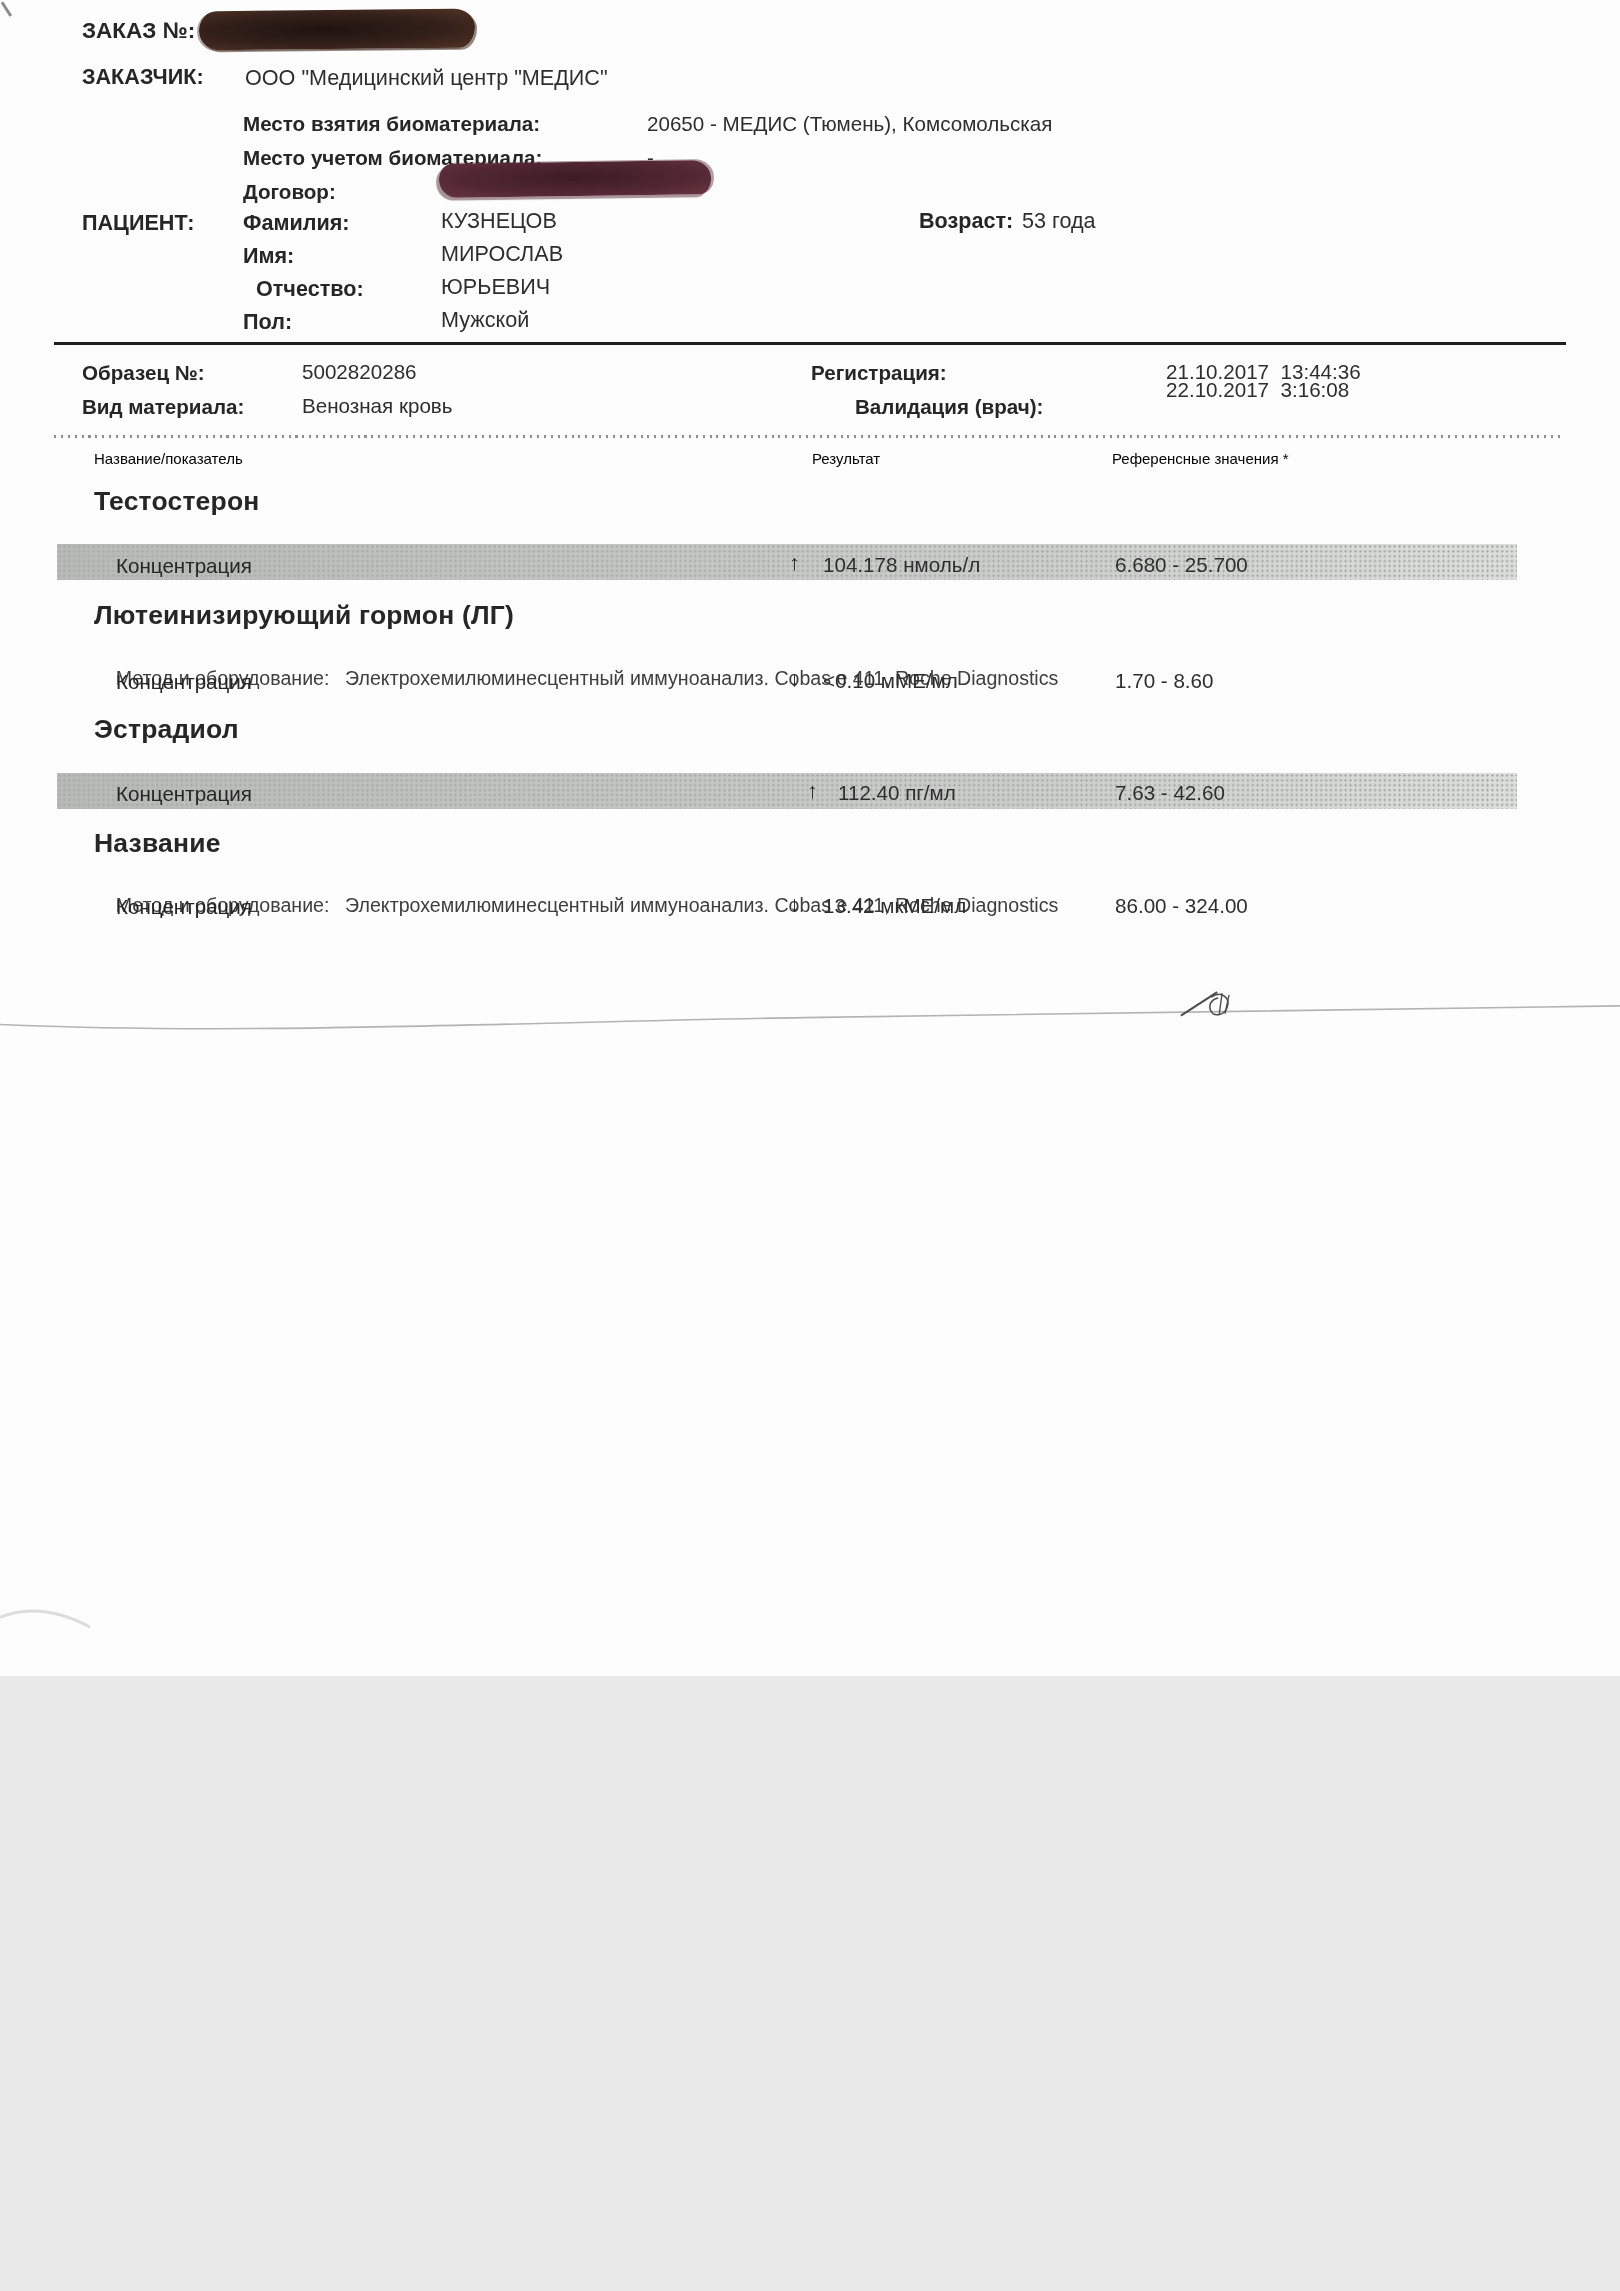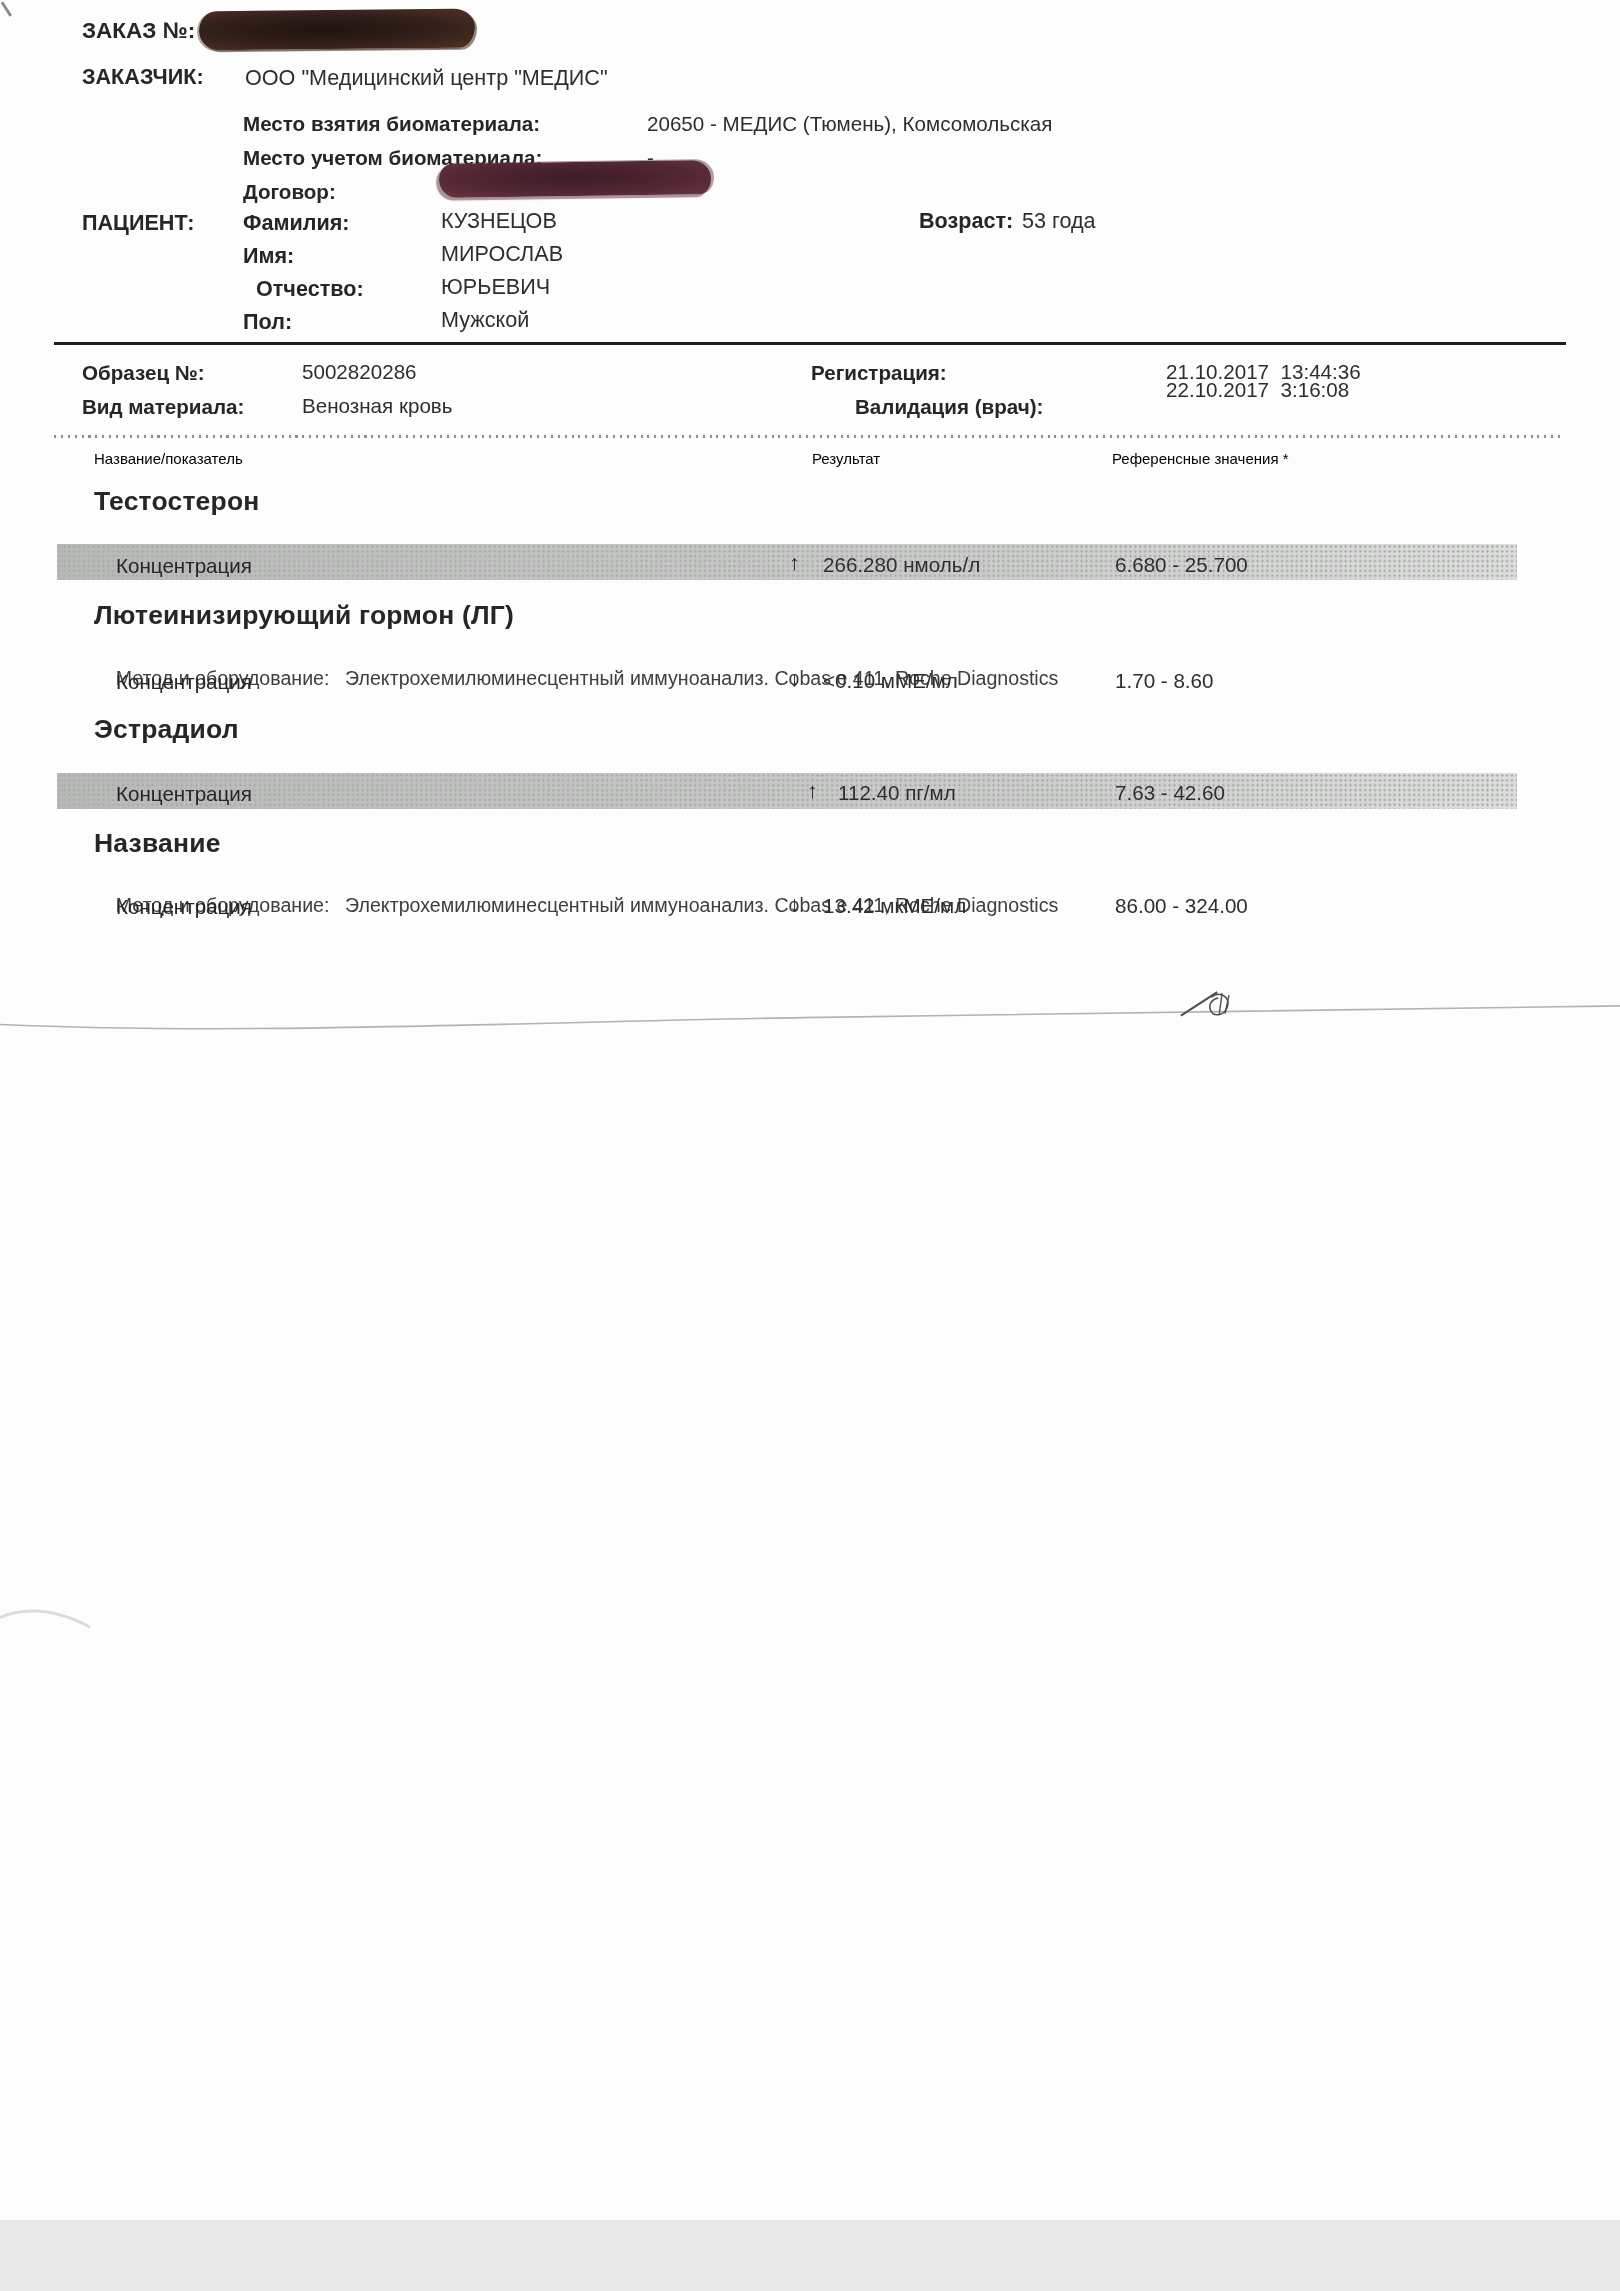--- a/index.html
+++ b/index.html
@@ -1,17 +1,17 @@
 <!DOCTYPE html>
 <html><head>
 <meta charset="utf-8">
 <style>
   html,body{margin:0;padding:0;background:#e9e9e9;}
   .page{
-    position:relative;width:1620px;height:2220px;margin:0 auto;
+    position:relative;width:1620px;height:1676px;margin:0 auto;
     background:#fdfdfd;overflow:hidden;
     font-family:"Liberation Sans",sans-serif;color:#262626;
   }
   .t{position:absolute;white-space:pre;line-height:1.15;}
   .b{font-weight:700;}
   .f16{font-size:15.7px;}
   .f18{font-size:15px;color:#000000;}
   .f20{font-size:19.6px;}
   .f21{font-size:20.6px;}
   .f22{font-size:21.6px;}
@@ -104,21 +104,21 @@
   <div class="t f18" style="left:812px;top:450px">Результат</div>
   <div class="t f18" style="left:1112px;top:450px">Референсные значения *</div>
 
   <div class="t b f27" style="left:94px;top:486px">Тестостерон</div>
   <div class="t method" style="left:94px;top:530px">
     <span>Метод и оборудование:</span><span style="margin-left:15.7px">Электрохемилюминесцентный иммуноанализ. Cobas e 411, Roche Diagnostics</span>
   </div>
   <div class="band" style="top:544px"></div>
   <div class="t f21" style="left:116px;top:554px">Концентрация</div>
   <div class="t f22" style="left:789px;top:551px">↑</div>
-  <div class="t f21 val" style="left:823px;top:553px">266.280 нмоль/л</div>
+  <div class="t f21 val" style="left:823px;top:553px">104.178 нмоль/л</div>
   <div class="t f21 val" style="left:1115px;top:553px">6.680 - 25.700</div>
 
   <div class="t b f27" style="left:94px;top:600px">Лютеинизирующий гормон (ЛГ)</div>
   <div class="t method" style="left:94px;top:644px">
     <span>Метод и оборудование:</span><span style="margin-left:15.7px">Электрохемилюминесцентный иммуноанализ. Cobas e 411, Roche Diagnostics</span>
   </div>
   <div class="t f21" style="left:116px;top:670px">Концентрация</div>
   <div class="t f22" style="left:789px;top:667px">↓</div>
   <div class="t f21 val" style="left:823px;top:669px">&lt;0.10 мМЕ/мл</div>
   <div class="t f21 val" style="left:1115px;top:669px">1.70 - 8.60</div>

